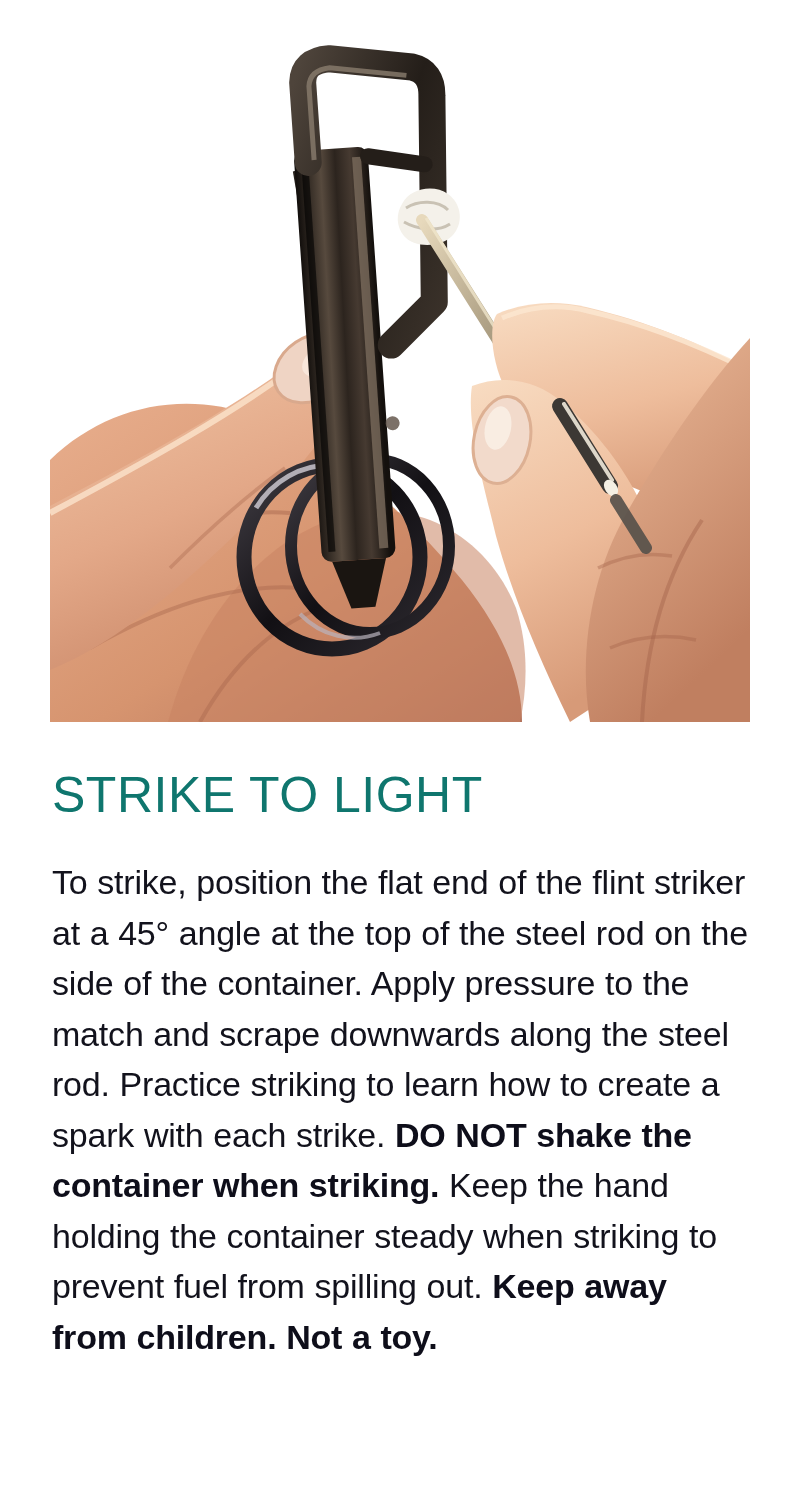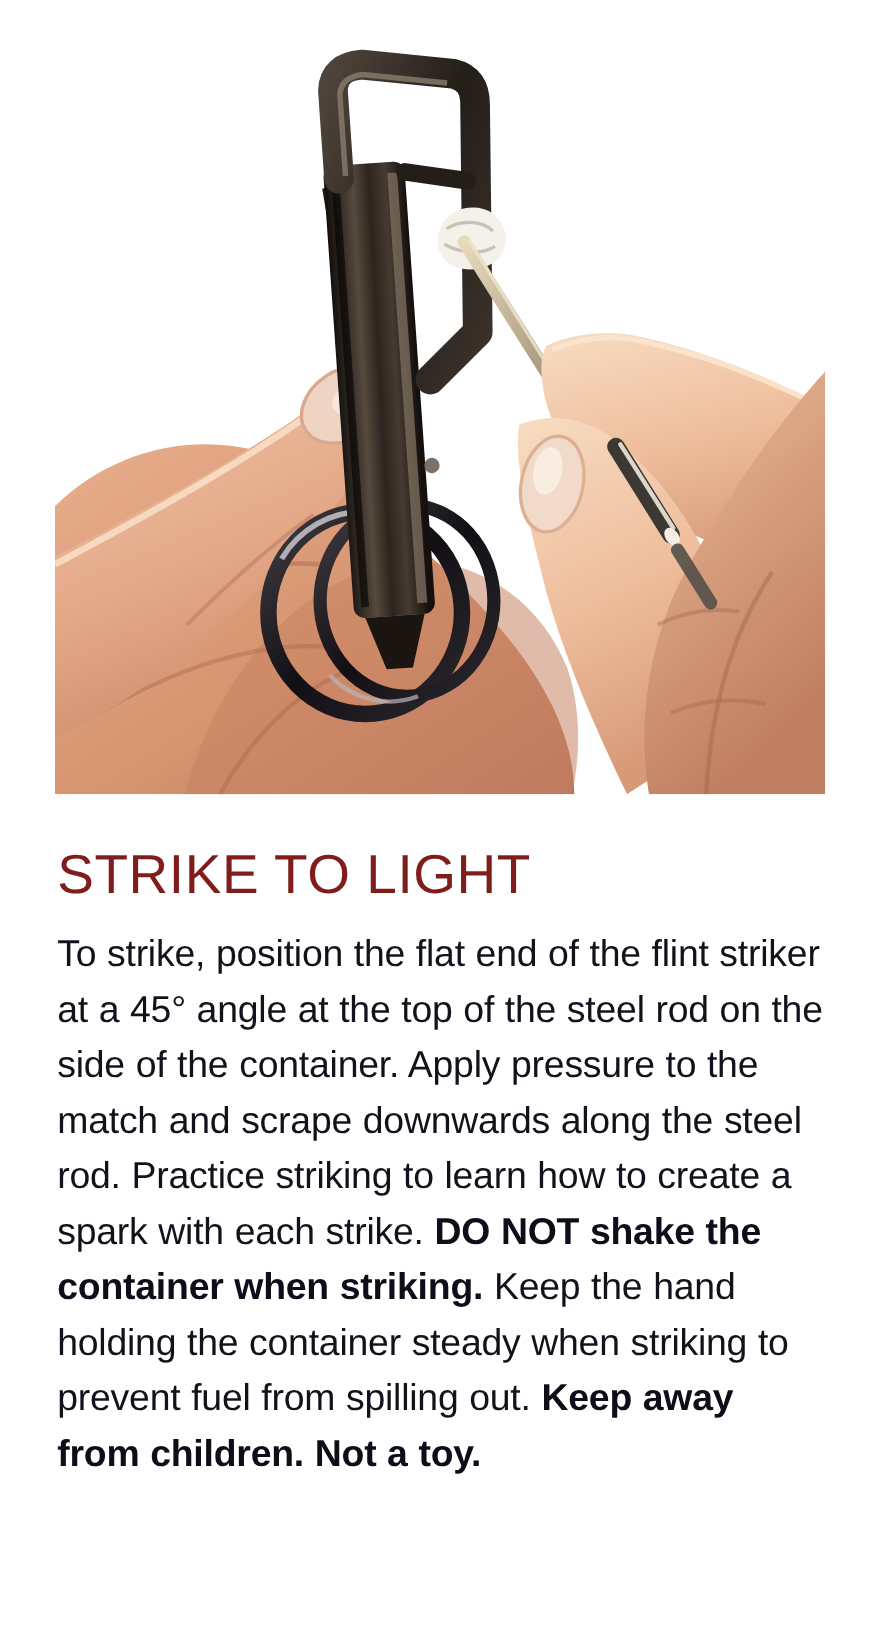--- a/index.html
+++ b/index.html
@@ -23,25 +23,25 @@
   .content {
     position: absolute;
     left: 52px;
     top: 768px;
     width: 700px;
   }
   .heading {
     font-size: 50px;
     font-weight: 400;
     letter-spacing: 0.5px;
-    color: #7f1d1d;
+    color: #0f766e;
     line-height: 1.1;
   }
   .body-text {
-    margin-top: 19px;
+    margin-top: 34px;
     width: 698px;
     font-size: 34px;
     line-height: 50.5px;
     letter-spacing: -0.2px;
     color: #12121c;
     word-spacing: 0.5px;
   }
   .seg-bold { font-weight: 700; color: #0e0e1a; }
 </style>
 </head>

